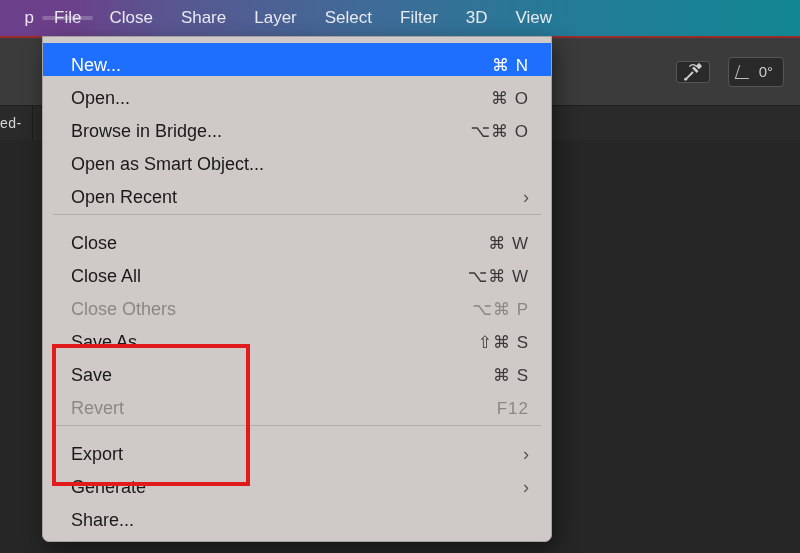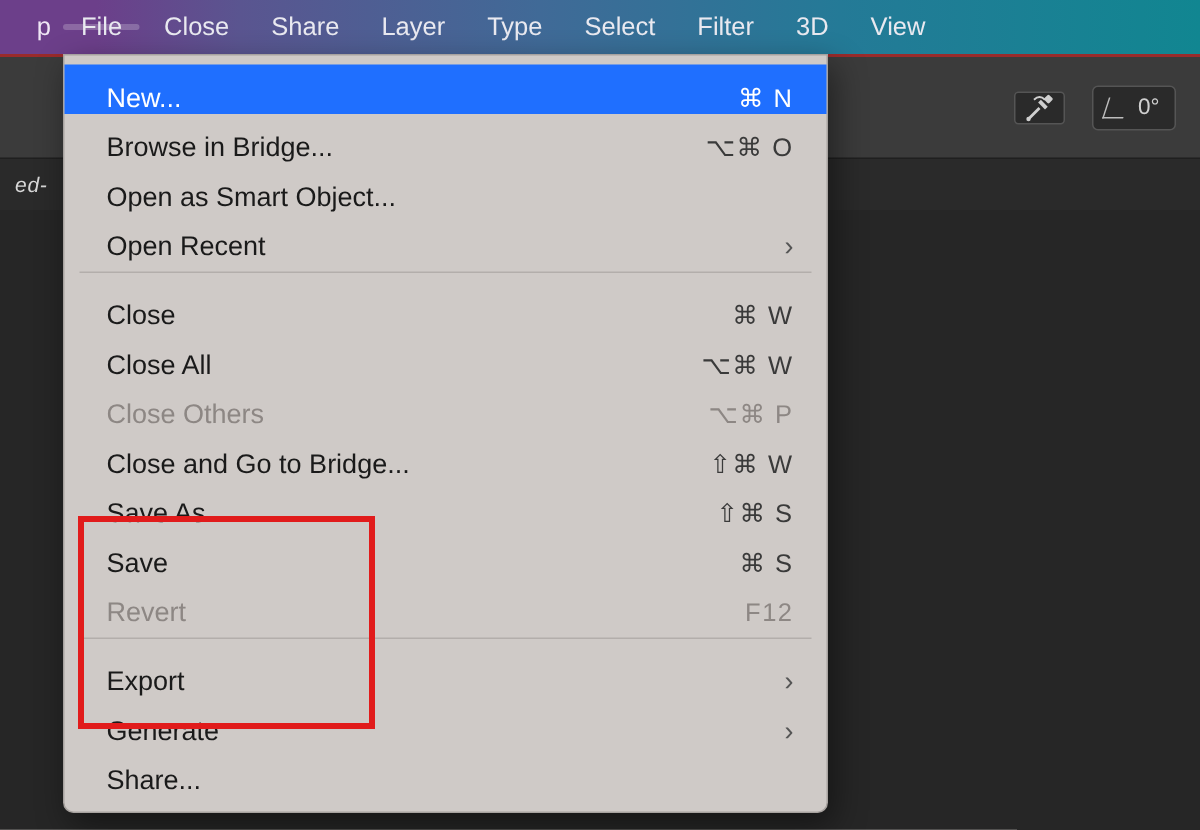--- a/index.html
+++ b/index.html
@@ -78,26 +78,25 @@
 
 .tabstrip {
   height: 34px;
   background: #2a2a2a;
   display: flex;
   align-items: center;
   color: #d8d8d8;
   font-size: 14px;
 }
 .tabstrip .tab-stub {
-  padding: 0 10px 0 10px;
+  padding: 0 10px 0 0;
   height: 100%;
   display: flex; align-items: center;
   border-right: 1px solid #1c1c1c;
   letter-spacing: 0.5px;
-  font-style: italic;
 }
 
 
 .canvas { position: absolute; top: 140px; left: 0; right: 0; bottom: 0; background: #262626; }
 
 
 .dropdown {
   position: absolute;
   top: 36px; left: 42px;
   width: 510px;
@@ -137,21 +136,20 @@
 </head>
 <body>
 
 <div class="menubar">
   <div class="app-stub">p</div>
   <div id="menubar-items" style="display: flex;">
       <div class="menu-item open">File</div>
       <div class="menu-item">Close</div>
       <div class="menu-item">Share</div>
       <div class="menu-item">Layer</div>
-      <div class="menu-item">Type</div>
       <div class="menu-item">Select</div>
       <div class="menu-item">Filter</div>
       <div class="menu-item">3D</div>
       <div class="menu-item">View</div>
     </div>
 </div>
 
 <div class="optionsbar">
   <div class="right-cluster">
     <div class="tool-swatch">
@@ -175,20 +173,24 @@
 </div>
 
 <div class="canvas"></div>
 
 <div class="dropdown" id="dropdown">
     <div class="dd-row highlight">
       <span class="label">New...</span>
       <span class="shortcut">⌘ N</span>
     </div>
     <div class="dd-row">
+      <span class="label">Open...</span>
+      <span class="shortcut">⌘ O</span>
+    </div>
+    <div class="dd-row">
       <span class="label">Browse in Bridge...</span>
       <span class="shortcut">⌥⌘ O</span>
     </div>
     <div class="dd-row">
       <span class="label">Open as Smart Object...</span>
     </div>
     <div class="dd-row">
       <span class="label">Open Recent</span>
       <span class="submenu-caret">›</span>
     </div>
@@ -199,24 +201,20 @@
     </div>
     <div class="dd-row">
       <span class="label">Close All</span>
       <span class="shortcut">⌥⌘ W</span>
     </div>
     <div class="dd-row disabled">
       <span class="label">Close Others</span>
       <span class="shortcut">⌥⌘ P</span>
     </div>
     <div class="dd-row">
-      <span class="label">Close and Go to Bridge...</span>
-      <span class="shortcut">⇧⌘ W</span>
-    </div>
-    <div class="dd-row">
       <span class="label">Save As...</span>
       <span class="shortcut">⇧⌘ S</span>
     </div>
     <div class="dd-row">
       <span class="label">Save</span>
       <span class="shortcut">⌘ S</span>
     </div>
     <div class="dd-row disabled">
       <span class="label">Revert</span>
       <span class="shortcut">F12</span>

